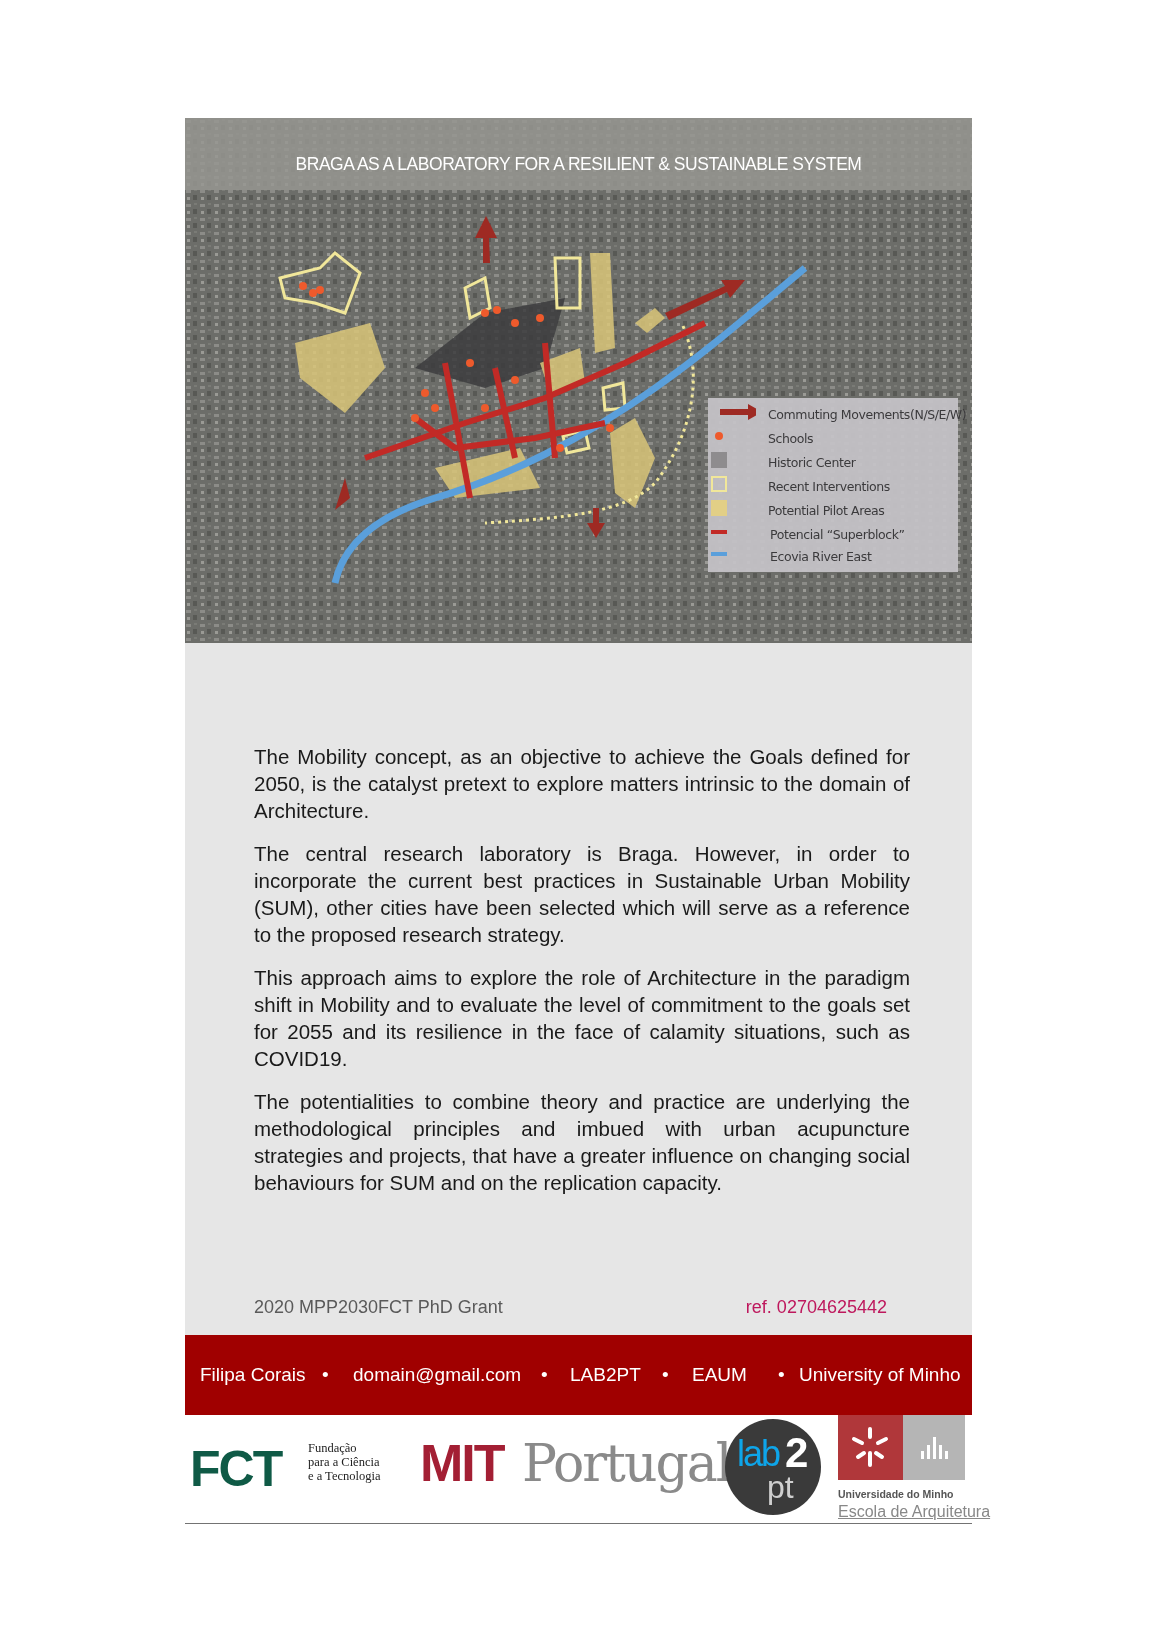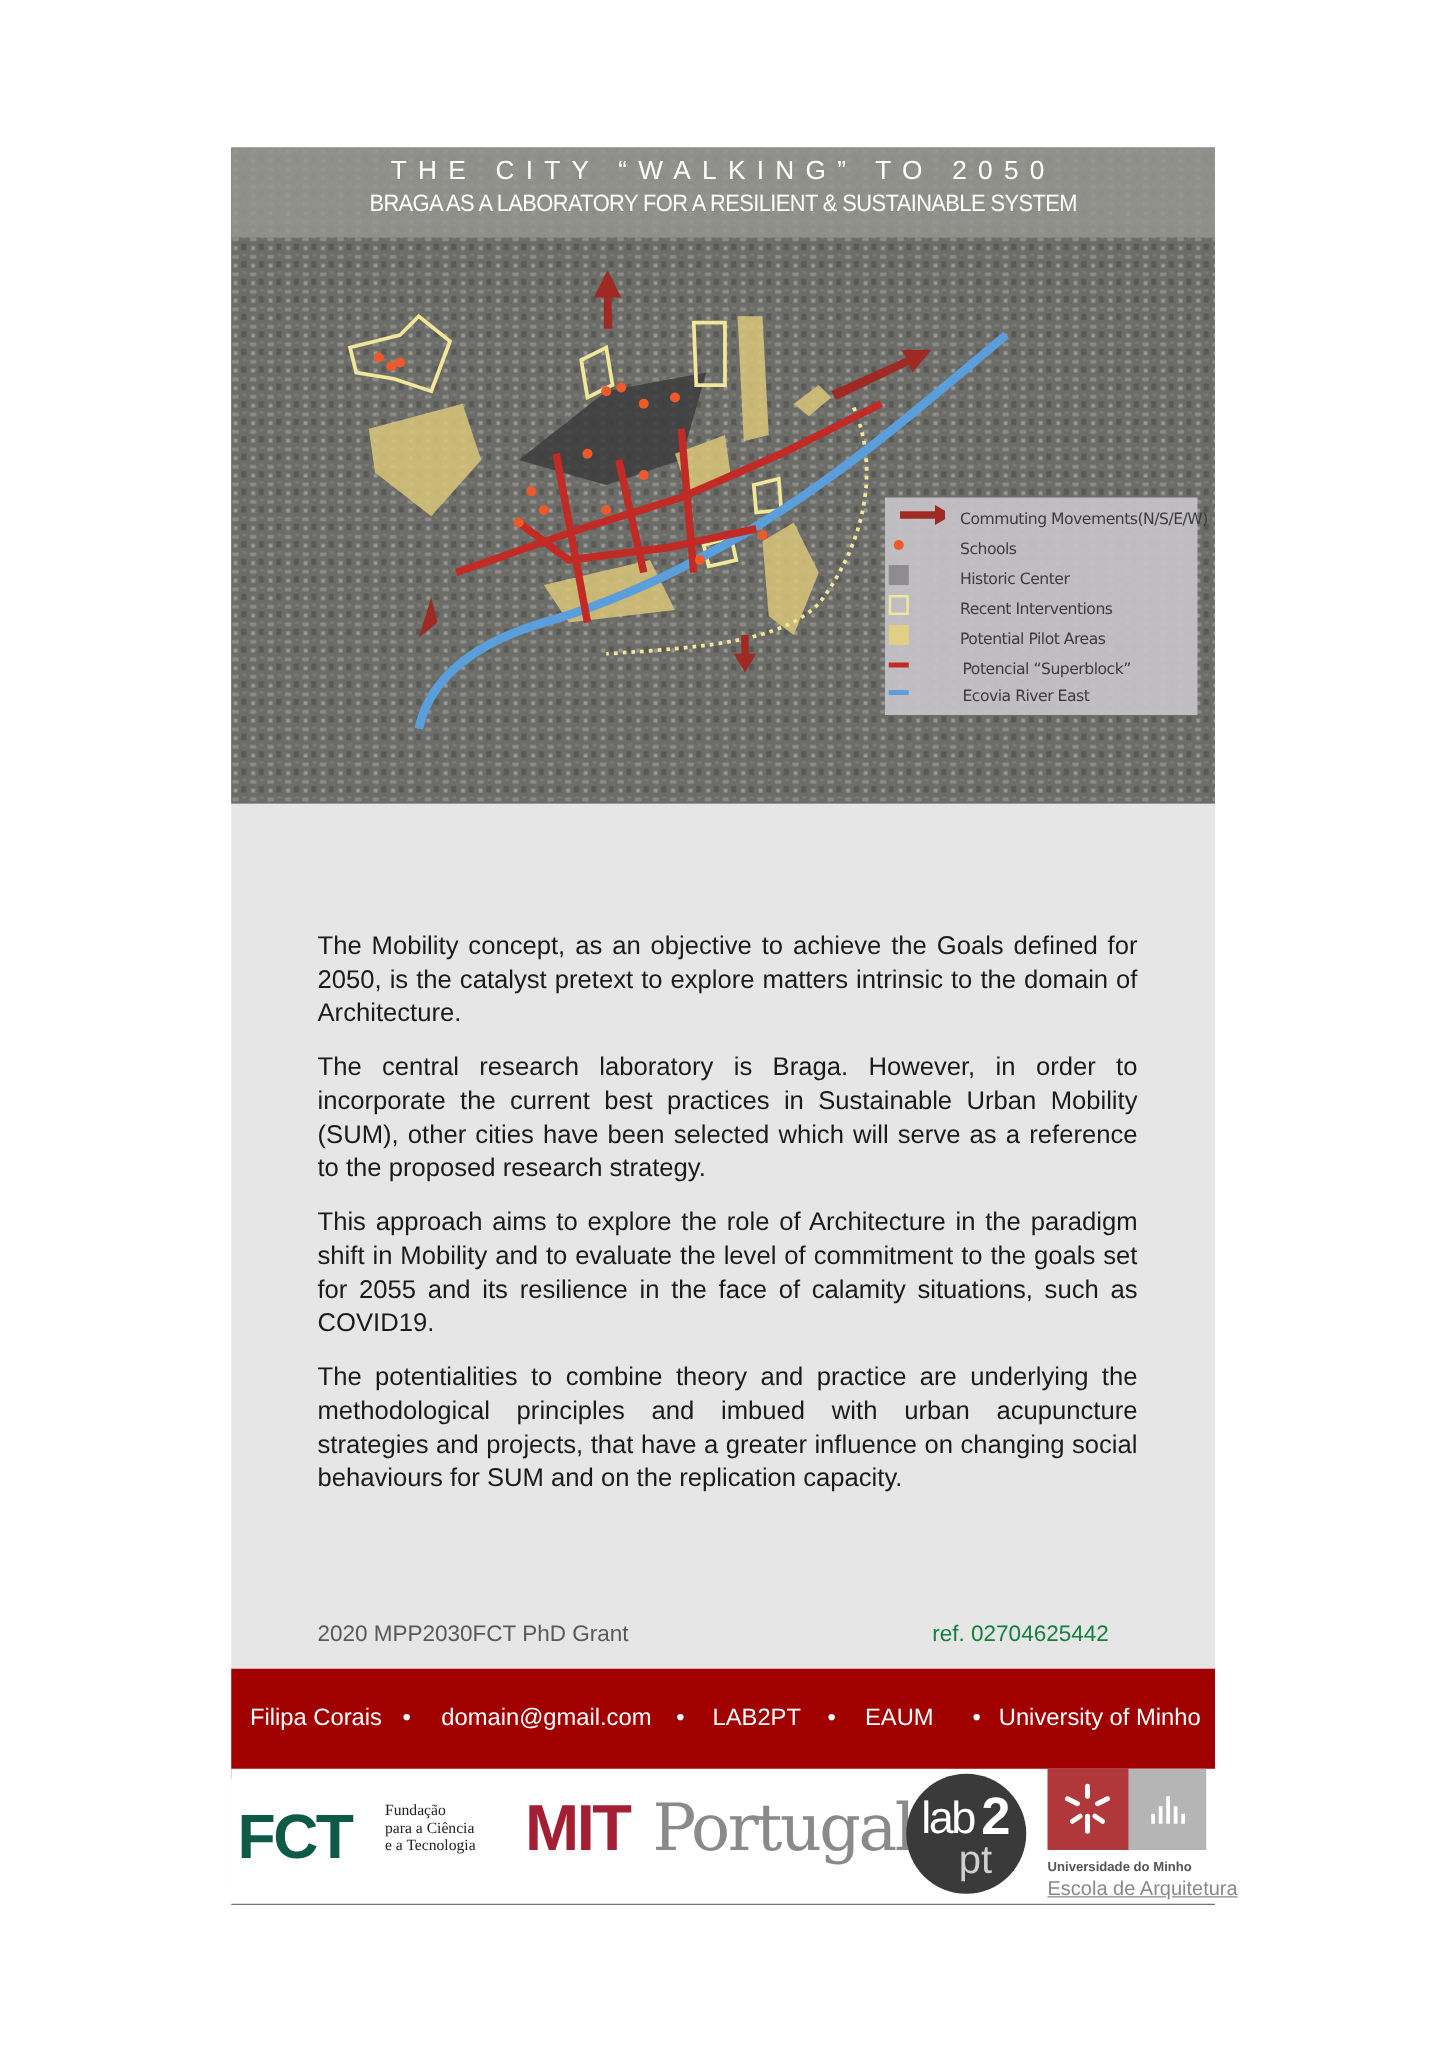--- a/index.html
+++ b/index.html
@@ -11,31 +11,31 @@
   .title-1 { position:absolute; left:0; right:0; top:7px; font-size:21px; letter-spacing:9px; font-family:"Liberation Sans", sans-serif; }
   .title-2 { position:absolute; left:0; right:0; top:35px; font-size:19px; letter-spacing:-0.5px; transform:scaleX(0.92); font-family:"Liberation Sans", sans-serif; }
   .legend { position:absolute; left:523px; top:280px; width:250px; height:174px; background:rgba(196,194,198,0.95); }
   .legend-row { position:absolute; left:0; height:22px; width:250px; }
   .legend-sym { position:absolute; left:10px; top:3px; width:30px; height:16px; }
   .legend-label { position:absolute; left:60px; top:3px; font-size:12.5px; color:#3b3a3c; white-space:nowrap; font-family:"DejaVu Sans", sans-serif; letter-spacing:-0.4px; }
   .panel { position:absolute; left:0; top:525px; width:787px; height:868px; background:#e6e6e6; }
   .body-text { position:absolute; left:69px; top:100px; width:656px; font-size:20.5px; line-height:27px; color:#1a1a1a; text-align:justify; font-family:"Liberation Sans", sans-serif; }
   .body-text p { margin:0 0 16px 0; transform-origin:left; }
   .grant { position:absolute; left:69px; top:654px; font-size:18px; color:#5a5a5a; }
-  .ref { position:absolute; right:85px; top:654px; font-size:18px; color:#15803d; }
+  .ref { position:absolute; right:85px; top:654px; font-size:18px; color:#be185d; }
   .redbar { position:absolute; left:0; top:1217px; width:787px; height:88px; background:#a00000; color:#ffffff; font-size:19px; }
   .redbar .item { position:absolute; top:29px; white-space:nowrap; }
   .redbar .dot { position:absolute; top:29px; }
   .logos { position:absolute; left:0; top:1297px; width:787px; height:108px; background:#ffffff; border-bottom:1px solid #737373; }
   .fct { position:absolute; left:5px; top:25px; font-size:50px; font-weight:bold; color:#0f5a46; letter-spacing:-2px; font-family:"Liberation Sans", sans-serif; }
   .fct-sub { position:absolute; left:123px; top:26px; font-size:12.5px; line-height:14px; color:#222; font-family:"Liberation Serif", serif; }
   .mit { position:absolute; left:235px; top:18px; font-size:52px; font-weight:bold; color:#a31f34; letter-spacing:-2px; }
   .portugal { position:absolute; left:337px; top:18px; font-size:52px; color:#8a8a8a; font-family:"DejaVu Serif", serif; letter-spacing:-2px; }
   .lab2pt { position:absolute; left:540px; top:4px; width:96px; height:96px; border-radius:50%; background:#3a3a3a; overflow:hidden; }
-  .lab2pt .lab { position:absolute; left:12px; top:14px; font-size:36px; color:#ffffff; letter-spacing:-2px; }
+  .lab2pt .lab { position:absolute; left:12px; top:14px; font-size:36px; color:#0ea5e9; letter-spacing:-2px; }
   .lab2pt .two { position:absolute; left:60px; top:10px; font-size:42px; font-weight:bold; color:#ffffff; }
   .lab2pt .pt { position:absolute; left:42px; top:50px; font-size:32px; color:#cfcfcf; }
   .um { position:absolute; left:653px; top:0px; width:137px; height:108px; }
   .um .red { position:absolute; left:0; top:0; width:65px; height:65px; background:#b0373a; }
   .um .gray { position:absolute; left:65px; top:0; width:62px; height:65px; background:#b5b5b5; }
   .um .name { position:absolute; left:0; top:73px; font-size:10.5px; font-weight:bold; color:#555; white-space:nowrap; }
   .um .school { position:absolute; left:0; top:88px; font-size:16px; color:#888; white-space:nowrap;text-decoration:underline; }
 </style>
 </head>
 <body>
@@ -101,21 +101,20 @@
           <circle cx="250" cy="290" r="4"></circle>
           <circle cx="230" cy="300" r="4"></circle>
         <circle cx="300" cy="290" r="4"></circle>
           <circle cx="330" cy="262" r="4"></circle>
           <circle cx="375" cy="330" r="4"></circle>
           <circle cx="425" cy="310" r="4"></circle>
       </g>
     </svg>
 
     <div class="title-band">
-      <div class="title-1">THE CITY “WALKING” TO 2050</div>
       <div class="title-2">BRAGA AS A LABORATORY FOR A RESILIENT &amp; SUSTAINABLE SYSTEM</div>
     </div>
 
     <div class="legend">
       <div class="legend-row" style="top:6px">
         <svg class="legend-sym" viewBox="0 0 30 16" style="width:42px;left:6px">
             <path d="M0 5 L28 5 L28 0 L42 8 L28 16 L28 11 L0 11 Z" fill="#9e2a23"></path>
           </svg>
         <span class="legend-label">Commuting Movements(N/S/E/W)</span>
       </div>

